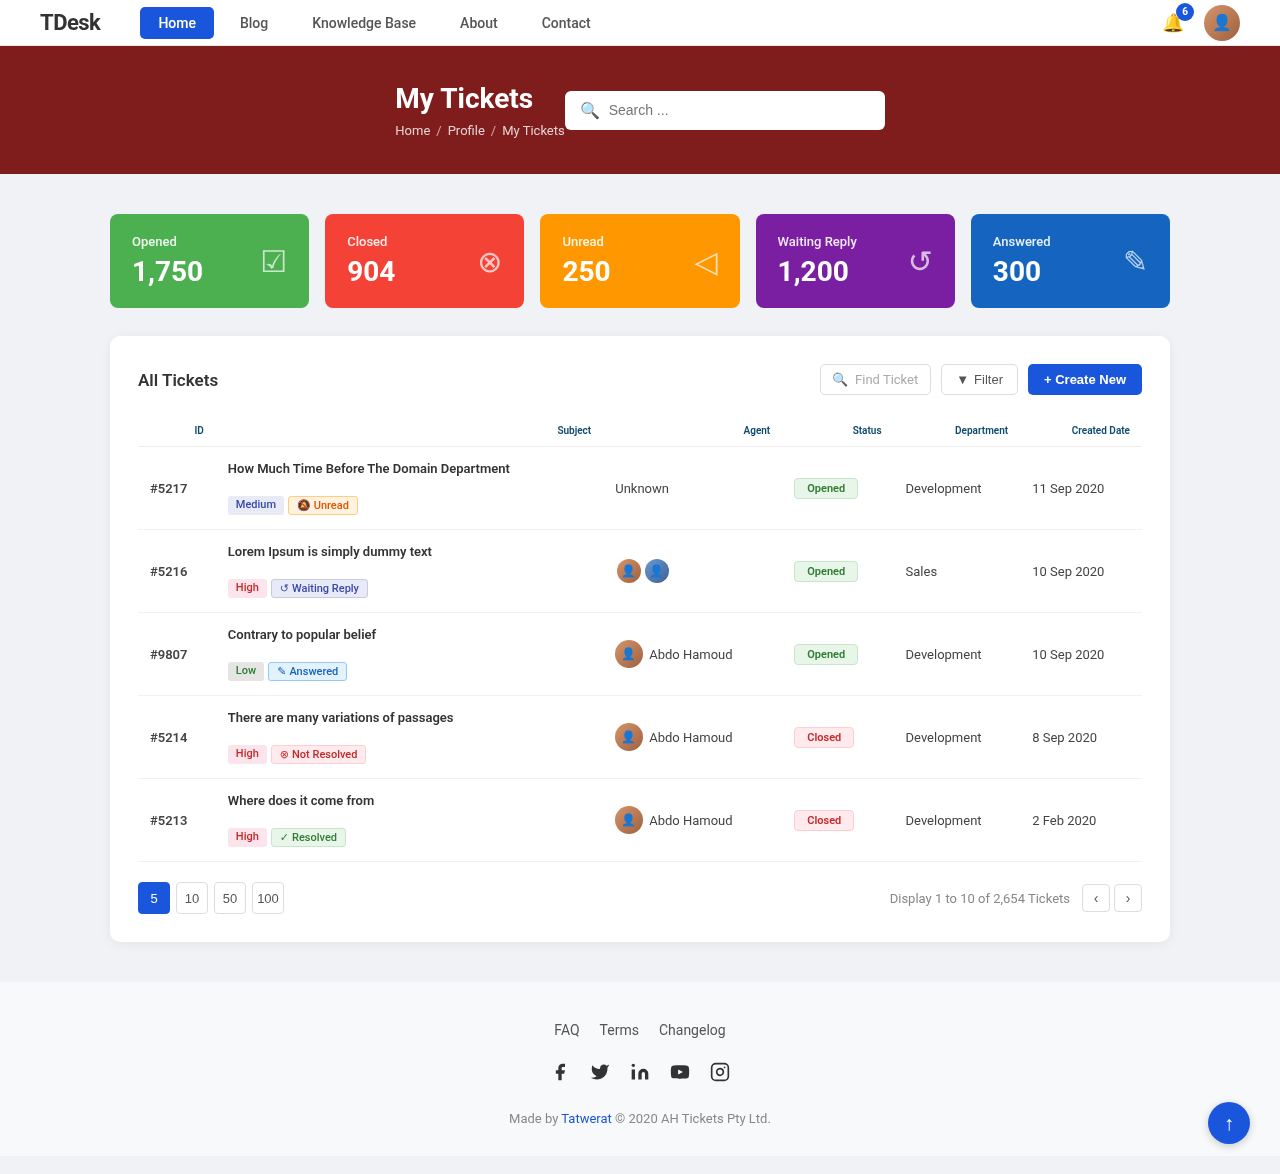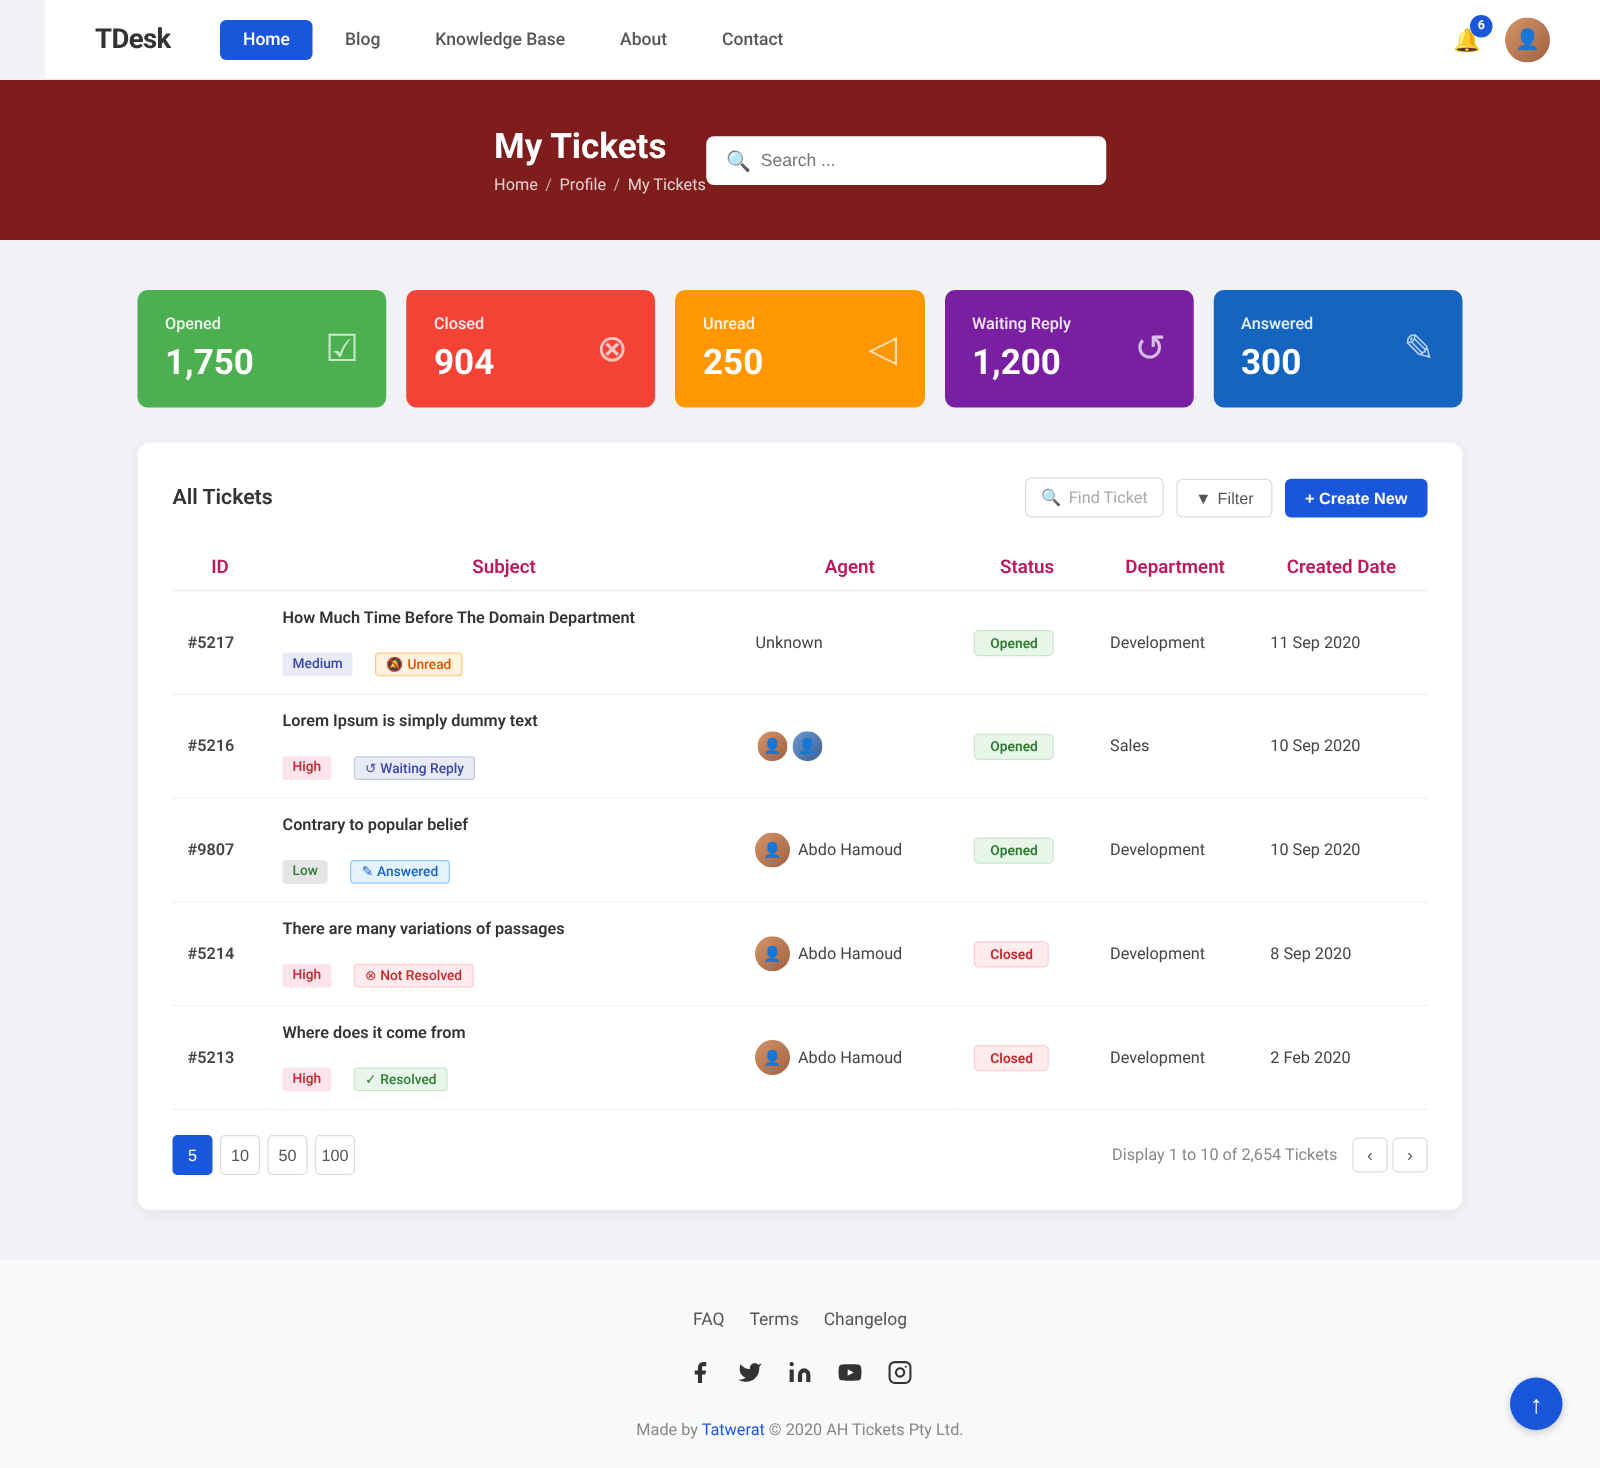--- a/index.html
+++ b/index.html
@@ -4,25 +4,24 @@
   <style>
     * { box-sizing: border-box; margin: 0; padding: 0; }
     body { font-family: -apple-system, BlinkMacSystemFont, 'Segoe UI', Roboto, sans-serif; background: #f0f2f5; min-height: 1174px; }
 
     
     .navbar {
       background: #fff;
       display: flex;
       align-items: center;
       padding: 0 40px;
-      height: 64px;
+      height: 46px;
       border-bottom: 1px solid #e8e8e8;
       position: relative;
       z-index: 10;
-      margin-left: 36px;
     }
     .navbar-brand {
       font-size: 22px;
       font-weight: 700;
       color: #1a56db;
       margin-right: 40px;
       letter-spacing: -0.5px;
     }
     .navbar-brand span { color: #333; }
     .nav-links { display: flex; align-items: center; gap: 8px; flex: 1; }
@@ -212,37 +211,37 @@
       font-weight: 600;
       cursor: pointer;
       display: flex;
       align-items: flex-start;
       gap: 4px;
     }
 
     
     .tickets-table { width: 100%; border-collapse: collapse; }
     .tickets-table th {
-      text-align: center;
-      font-size: 15px;
+      text-align: right;
+      font-size: 10px;
       font-weight: 600;
-      color: #be185d;
+      color: #0c4a6e;
       padding: 10px 12px;
       border-bottom: 1px solid #eee;
     }
     .tickets-table td {
       padding: 14px 12px;
       font-size: 13px;
       color: #444;
       border-bottom: 1px solid #f0f0f0;
       vertical-align: middle;
     }
     .ticket-id { color: #555; font-weight: 600; }
     .ticket-subject { font-weight: 600; color: #333; font-size: 13px; margin-bottom: 5px; }
-    .ticket-tags { display: flex; gap: 18px; flex-wrap: wrap; margin-top: 20px; }
+    .ticket-tags { display: flex; gap: 4px; flex-wrap: wrap; margin-top: 20px; }
     .tag {
       font-size: 11px;
       padding: 2px 8px;
       border-radius: 3px;
       font-weight: 500;
     }
     .tag.medium { background: #e8eaf6; color: #3949ab; }
     .tag.high { background: #fce4ec; color: #c62828; }
     .tag.low { background: #e5e5e5; color: #2e7d32; }
     .tag.unread { background: #fff3e0; color: #e65100; border: 1px solid #ffcc80; display: flex; align-items: center; gap: 3px; }

